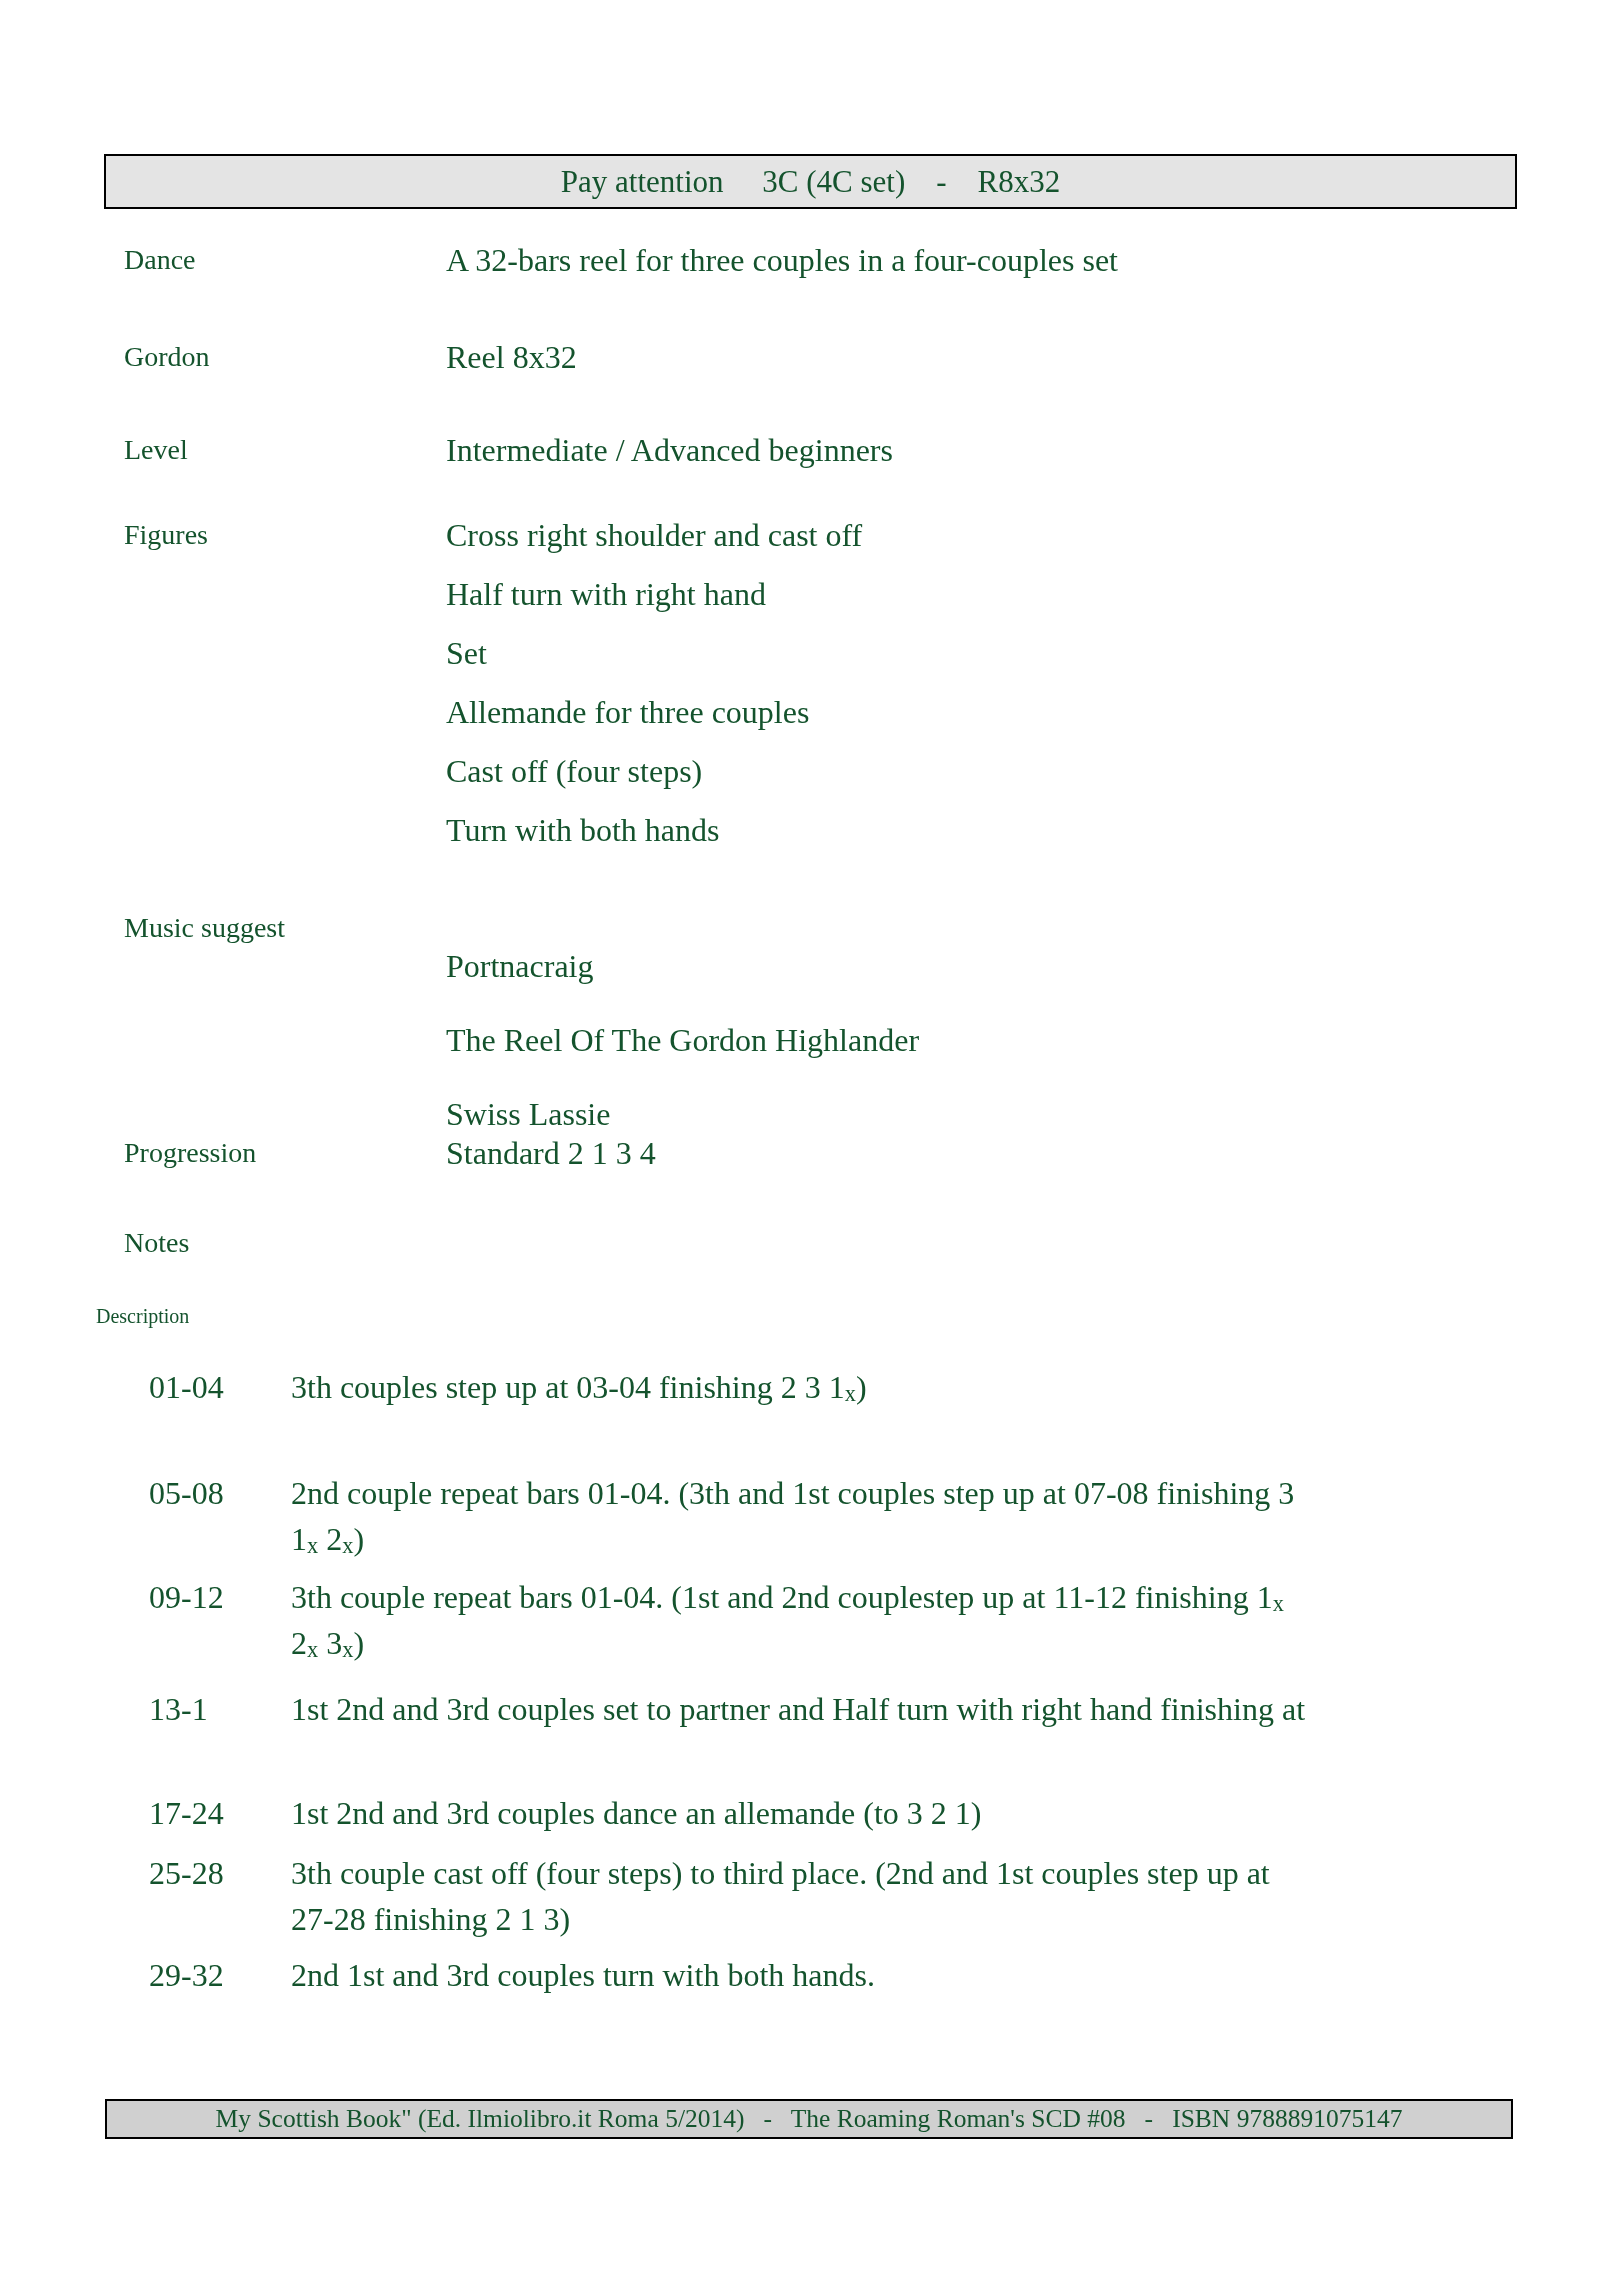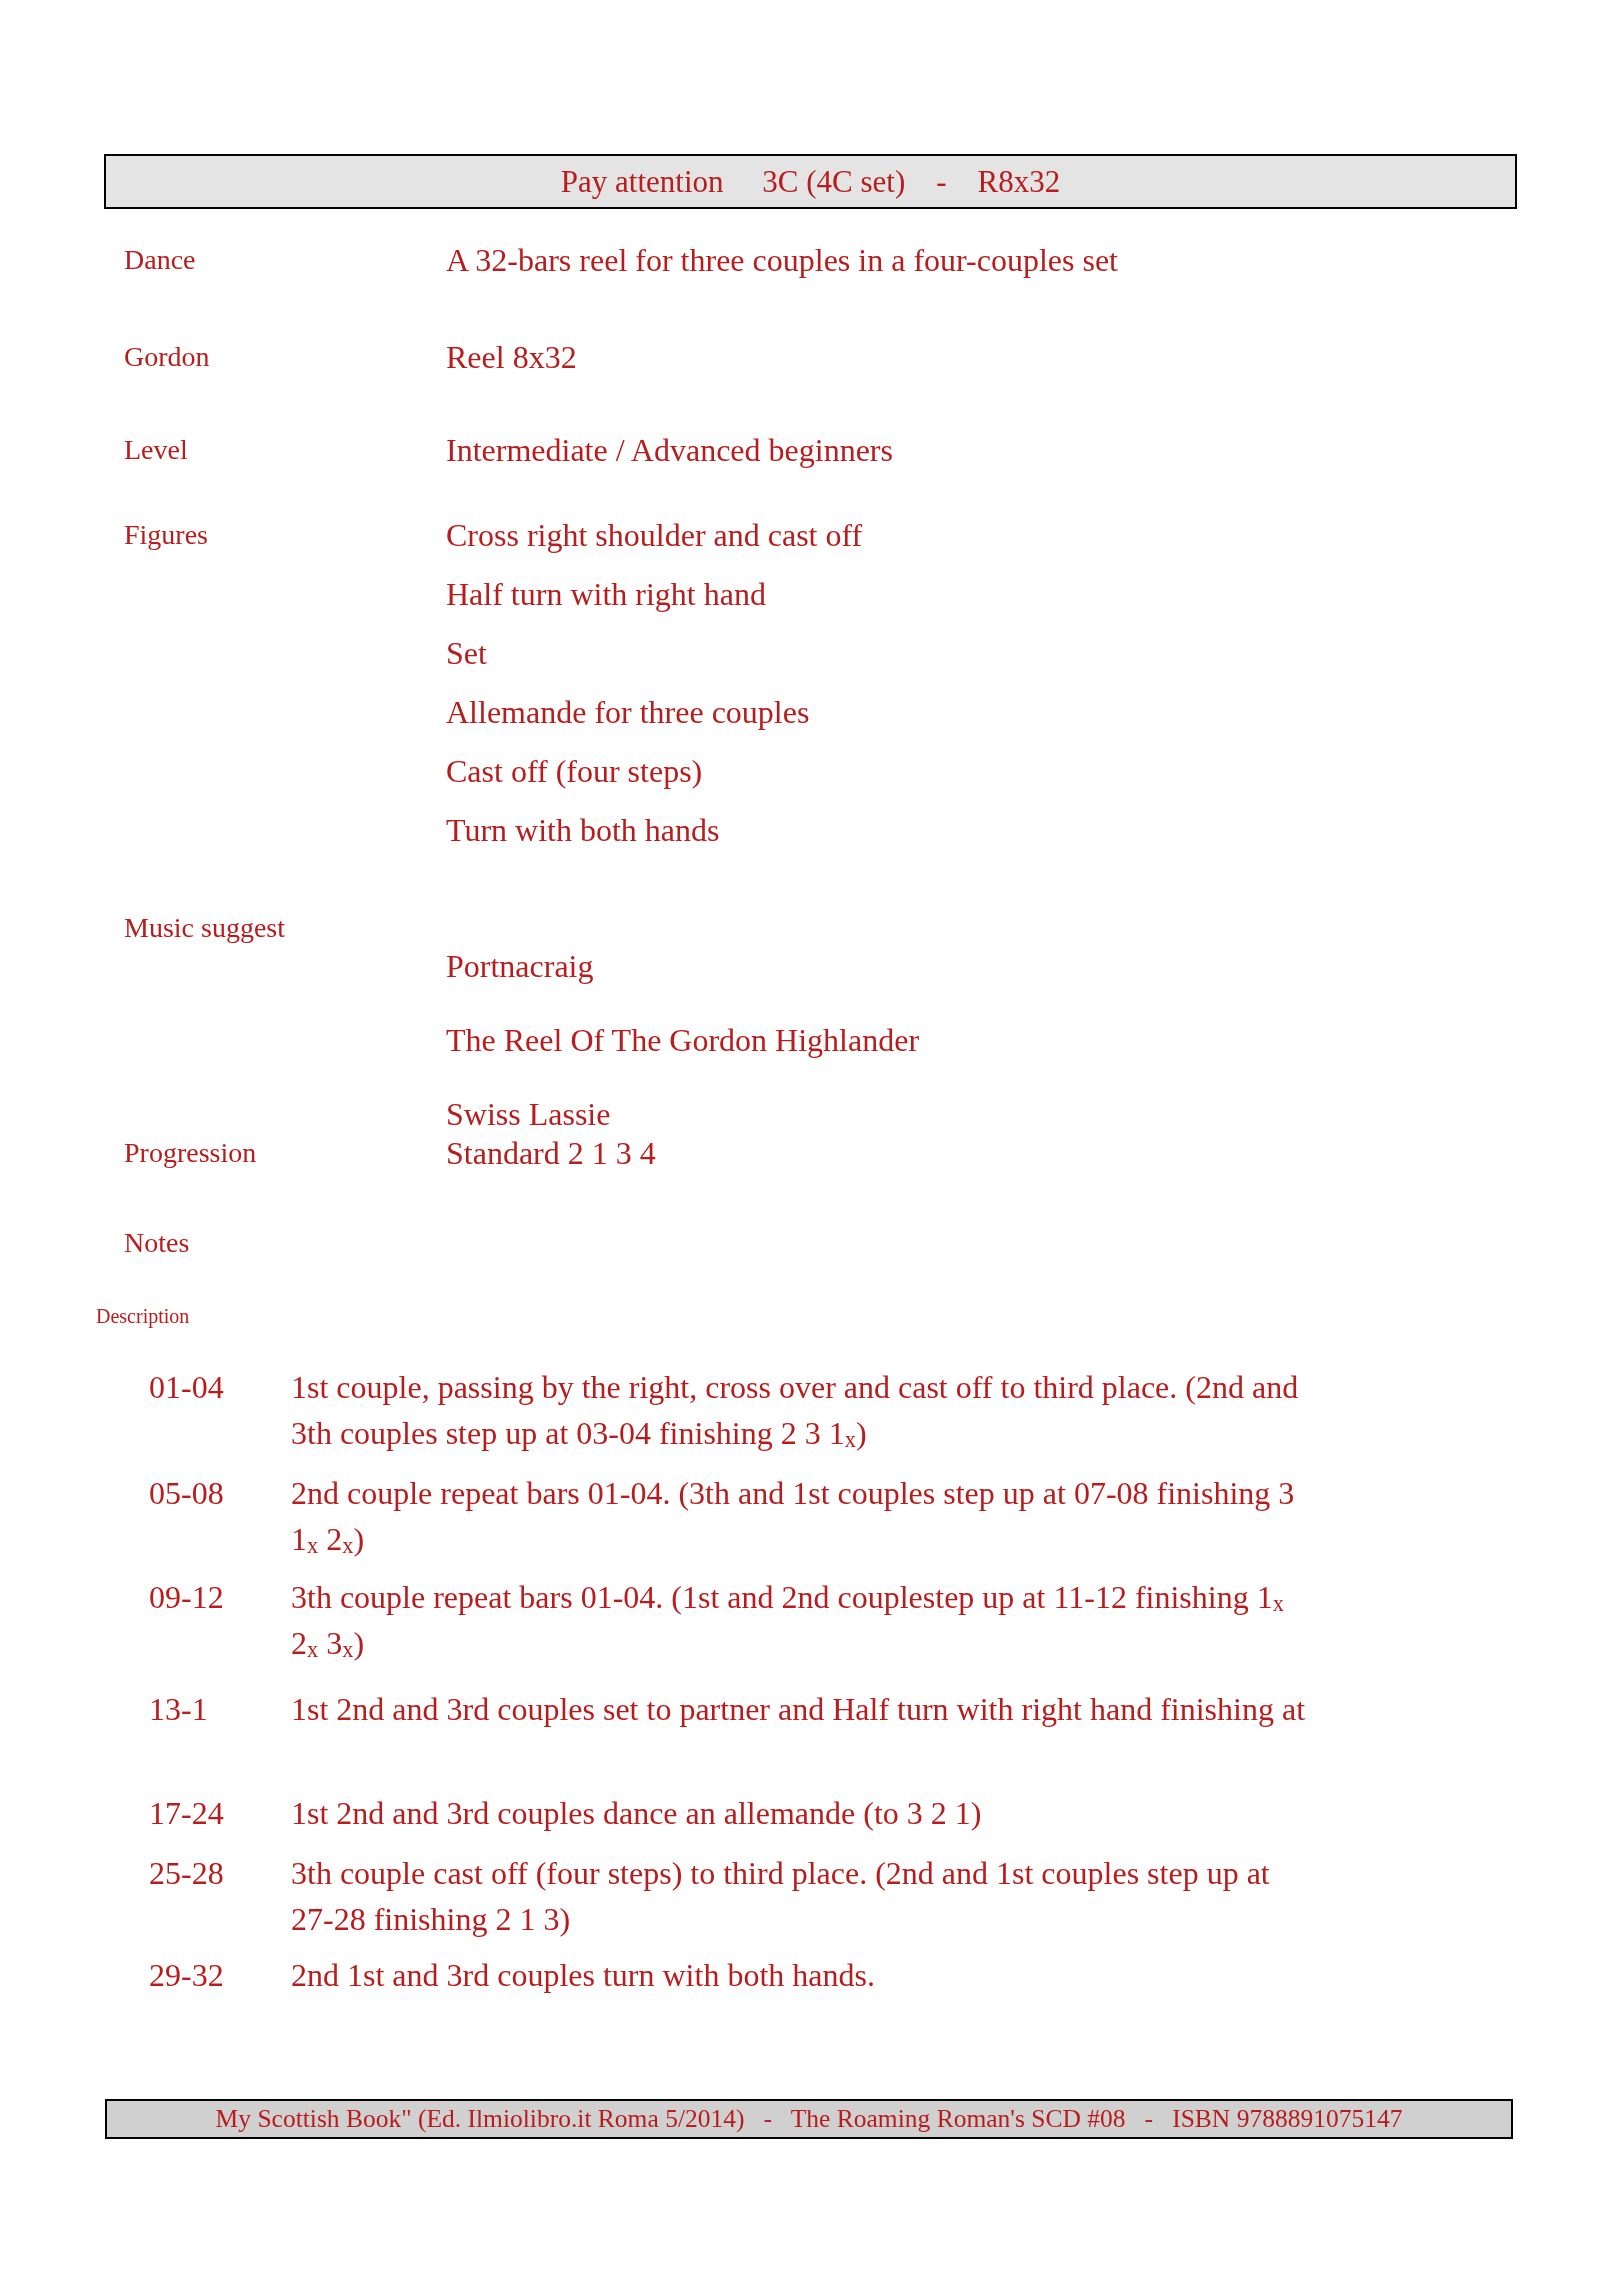--- a/index.html
+++ b/index.html
@@ -1,21 +1,21 @@
 <!DOCTYPE html>
 <html><head>
 <meta charset="utf-8">
 <style>
   html,body{margin:0;padding:0;background:#ffffff;}
   #page{
     position:relative;
     width:1621px;height:2293px;
     background:#ffffff;
     font-family:"Liberation Serif", serif;
-    color:#b91c1c;
+    color:#14532d;
     overflow:hidden;
   }
   
   #hdr{
     position:absolute;left:104px;top:154px;width:1413px;height:55px;
     box-sizing:border-box;border:2.9px solid #000;background:#e4e4e4;
     display:flex;align-items:center;justify-content:center;
     font-size:31px;white-space:pre;
   }
   #ftr{
@@ -71,21 +71,20 @@
       <div class="val v5"><div>Standard 2 1 3 4</div></div>
       <div class="lbl l6">Notes</div>
     </div>
 
   <div id="desc-heading">Description</div>
 
   <div id="desc-items">
       <div class="ditem d0">
         <span class="dnum">01-04</span>
         <div class="dtext">
-          <div class="ln">1st couple, passing by the right, cross over and cast off to third place. (2nd and</div>
           <div class="ln">3th couples step up at 03-04 finishing 2 3 1<sub>x</sub>)</div>
         </div>
       </div>
       <div class="ditem d1">
         <span class="dnum">05-08</span>
         <div class="dtext">
           <div class="ln">2nd couple repeat bars 01-04. (3th and 1st couples step up at 07-08 finishing 3</div>
           <div class="ln">1<sub>x</sub> 2<sub>x</sub>)</div>
         </div>
       </div>

